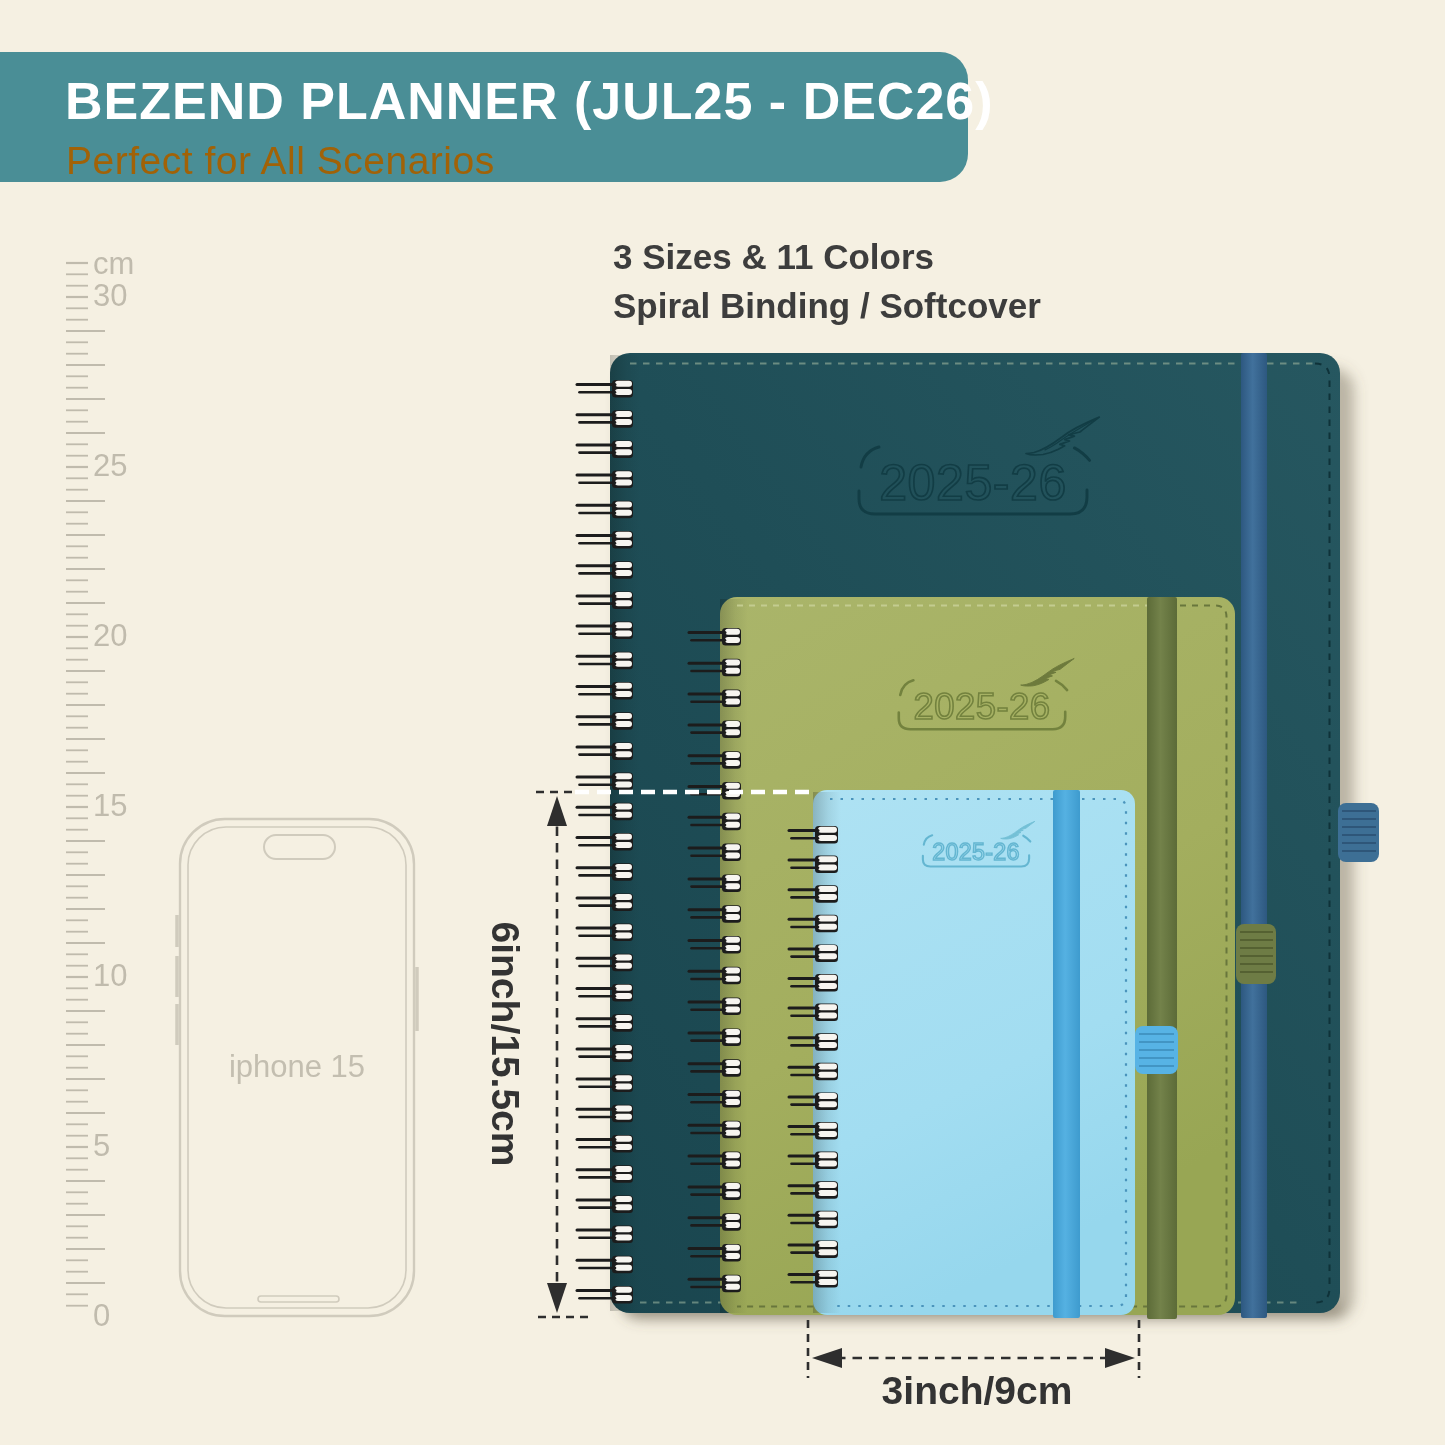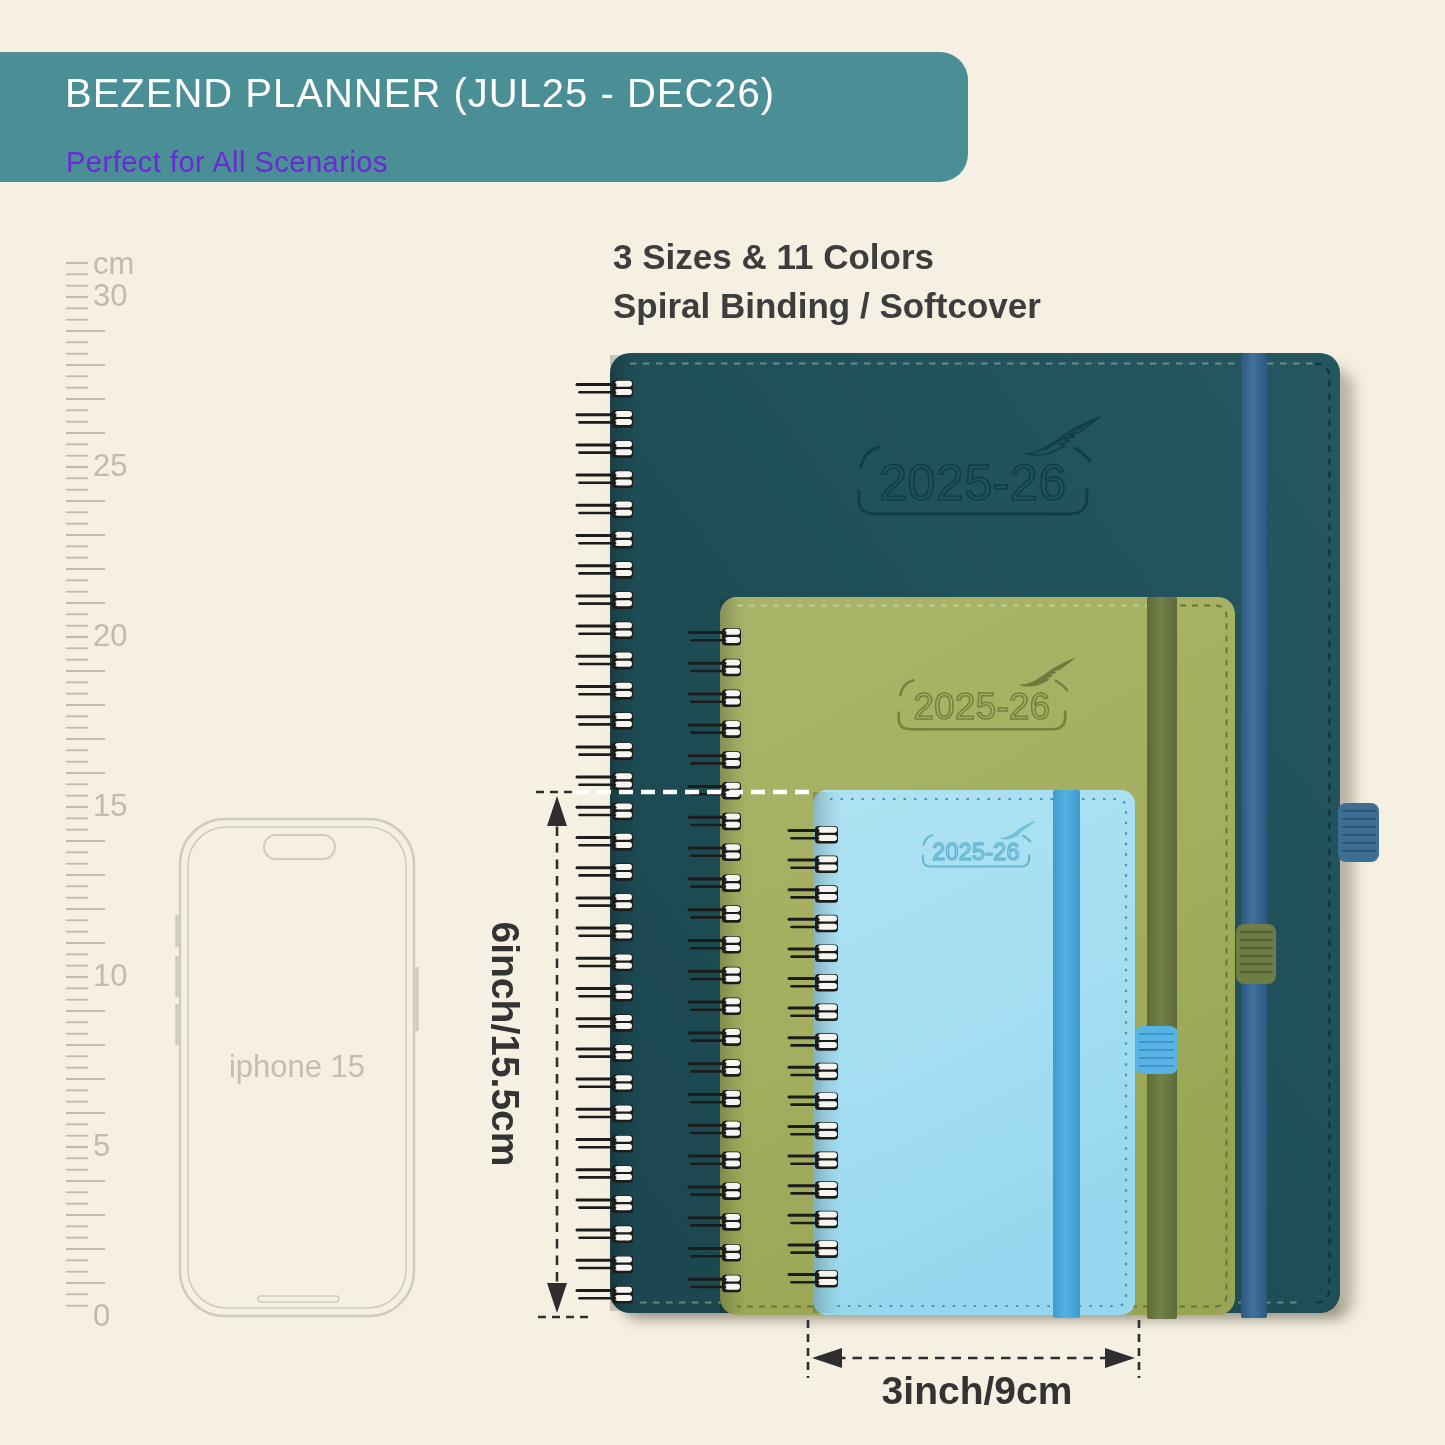--- a/index.html
+++ b/index.html
@@ -625,16 +625,16 @@
   <text x="977" y="1404" text-anchor="middle" font-size="39" fill="#333333" font-weight="bold">3inch/9cm</text>
 </g>
 
 <text x="613" y="269" font-size="35" fill="#3d3d3d" font-weight="bold">3 Sizes &amp; 11 Colors</text>
 
 <text x="613" y="318" font-size="35" fill="#3d3d3d" font-weight="bold">Spiral Binding / Softcover</text>
 </svg>
 
 <div style="position:absolute;left:0;top:52px;width:968px;height:130px;background:#4a8e96;border-radius:0 28px 28px 0;"></div>
 
-<div style="position:absolute;left:65px;top:71px;width:900px;font-size:40px;font-weight:normal;color:#ffffff;letter-spacing:1px;white-space:nowrap;">BEZEND PLANNER (JUL25 - DEC26)</div>
-
-<div style="position:absolute;left:66px;top:146px;font-size:29px;color:#6d28d9;letter-spacing:0.5px;white-space:nowrap;">Perfect for All Scenarios</div>
+<div style="position:absolute;left:65px;top:71px;width:900px;font-size:52px;font-weight:bold;color:#ffffff;letter-spacing:1px;white-space:nowrap;">BEZEND PLANNER (JUL25 - DEC26)</div>
+
+<div style="position:absolute;left:66px;top:139px;font-size:39px;color:#a16207;letter-spacing:0.5px;white-space:nowrap;">Perfect for All Scenarios</div>
 </div>
 
 </body></html>

